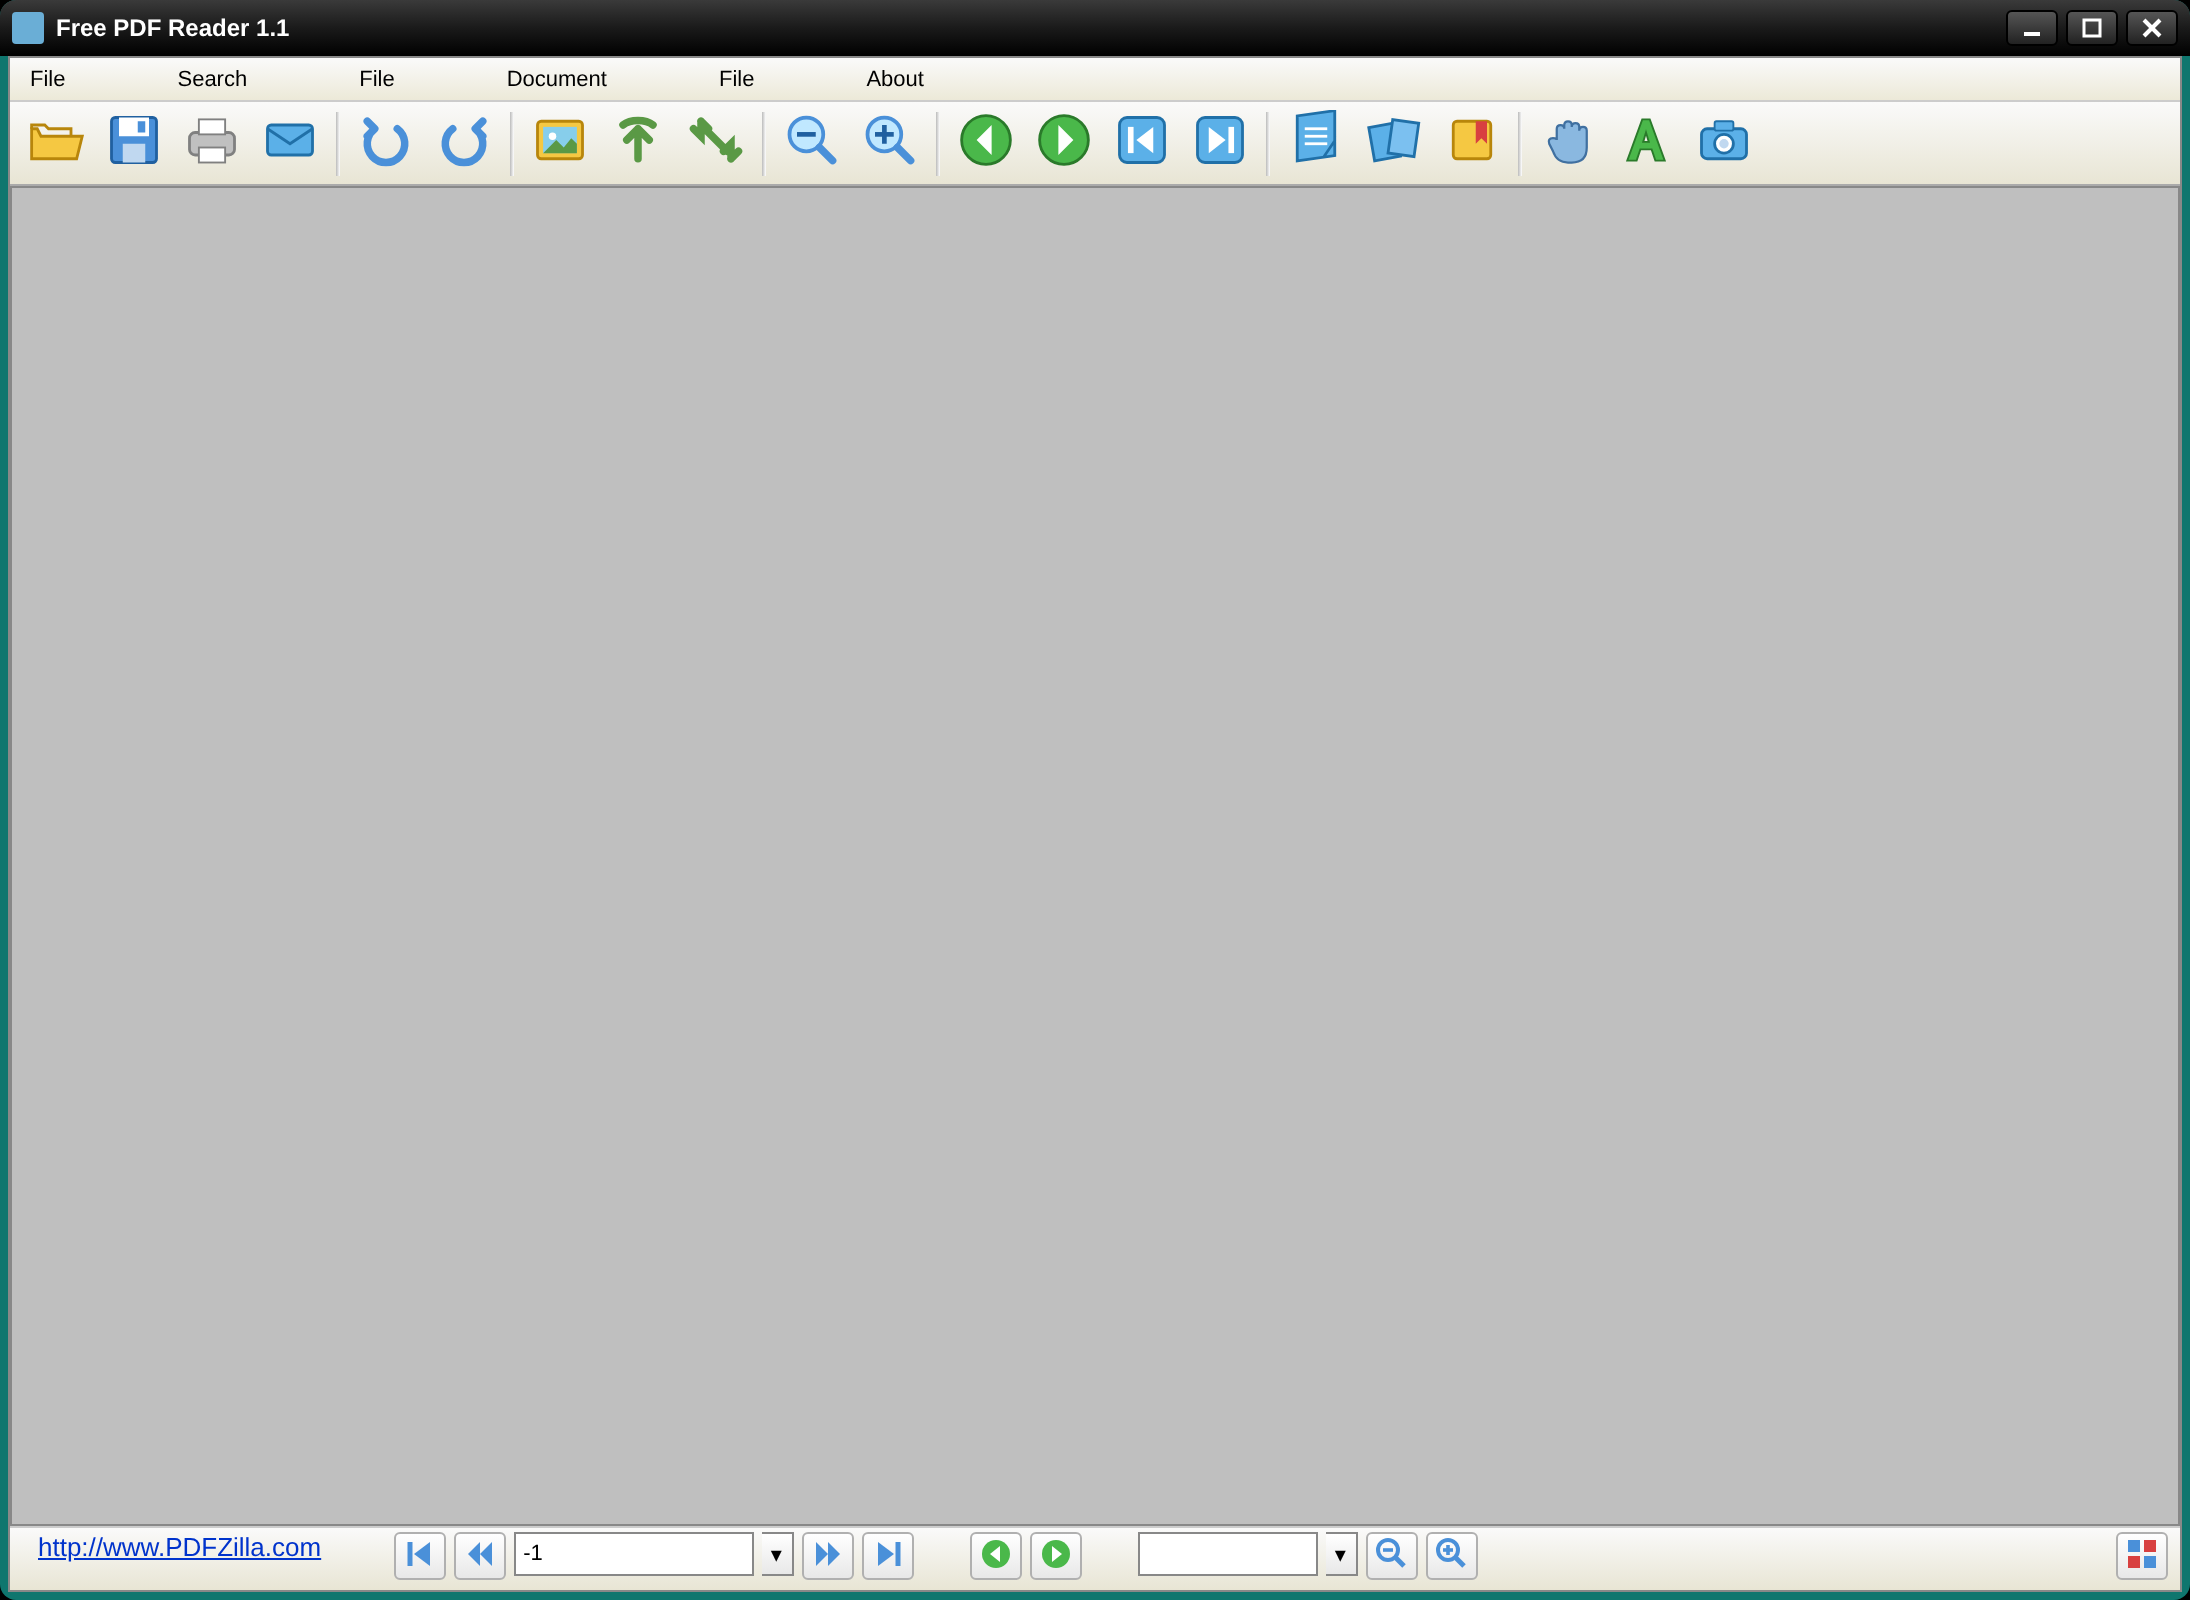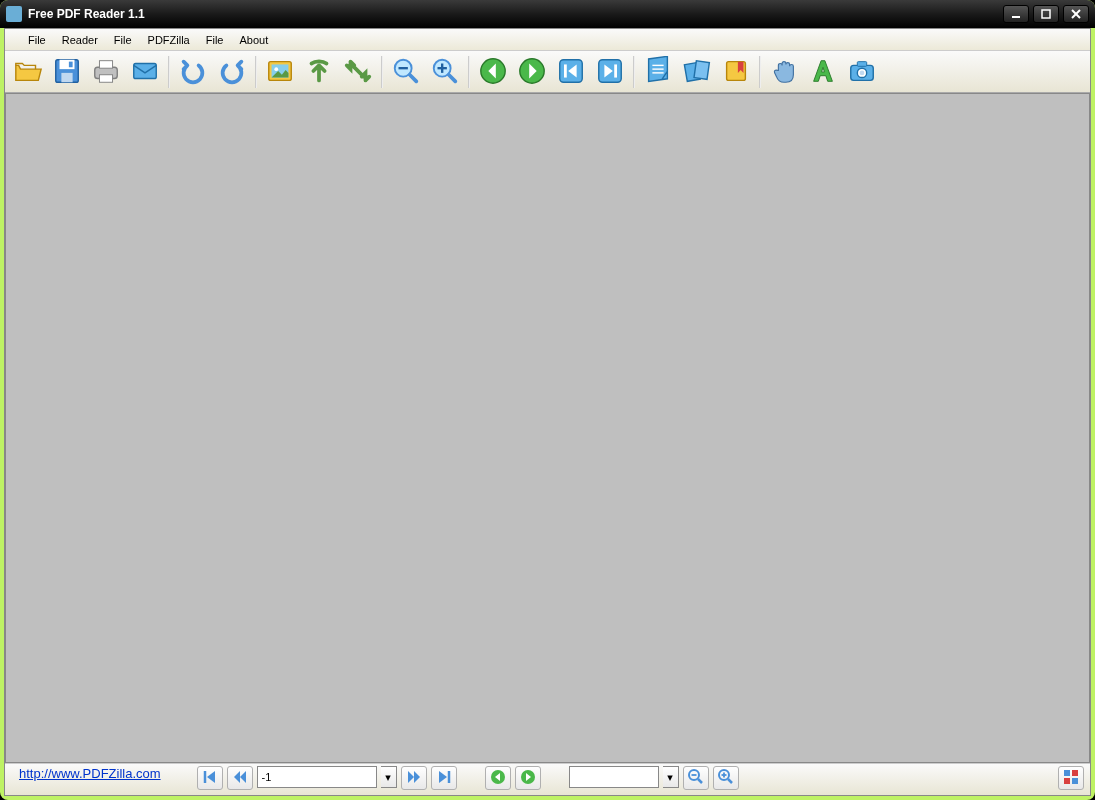--- a/index.html
+++ b/index.html
@@ -1,25 +1,25 @@
 <!DOCTYPE html>
 <html><head>
 <meta charset="utf-8">
 <style>
 * { margin: 0; padding: 0; box-sizing: border-box; }
 body { font-family: Tahoma, Arial, sans-serif; font-size: 11px; background: #000; width: 1095px; height: 800px; overflow: hidden; }
-.window { width: 1095px; height: 800px; background: #bef264; border-radius: 8px; display: flex; flex-direction: column; }
+.window { width: 1095px; height: 800px; background: #0f766e; border-radius: 8px; display: flex; flex-direction: column; }
 .titlebar { height: 28px; background: linear-gradient(to bottom, #3a3a3a 0%, #1a1a1a 50%, #000 100%); display: flex; align-items: center; padding: 0 6px; border-radius: 8px 8px 0 0; }
 .title-icon { width: 16px; height: 16px; background: #6aaed6; margin-right: 6px; border-radius: 2px; }
 .title-text { color: #fff; font-weight: bold; font-size: 12px; flex: 1; }
 .win-controls { display: flex; gap: 4px; }
 .win-btn { width: 26px; height: 18px; background: linear-gradient(to bottom, #555, #222); border: 1px solid #000; border-radius: 3px; color: #fff; display: flex; align-items: center; justify-content: center; cursor: pointer; font-size: 11px; font-weight: bold; }
 .win-btn svg { width: 12px; height: 12px; }
 .content-wrap { flex: 1; background: #ece9d8; margin: 0 4px 4px 4px; display: flex; flex-direction: column; border: 1px solid #888; }
-.menubar { height: 22px; background: linear-gradient(to bottom, #fafafa, #ece9d8); display: flex; align-items: center; padding: 0 15px; border-bottom: 1px solid #ccc; }
+.menubar { height: 22px; background: linear-gradient(to bottom, #fafafa, #ece9d8); display: flex; align-items: center; padding: 0 2px; border-bottom: 1px solid #ccc; gap: 40px; }
 .menu-item { padding: 2px 8px; cursor: pointer; color: #000; }
 .toolbar { height: 42px; background: linear-gradient(to bottom, #fafafa, #e8e5d4); display: flex; align-items: center; padding: 2px 4px; border-bottom: 1px solid #aaa; gap: 1px; }
 .tb-btn { width: 38px; height: 36px; display: flex; align-items: center; justify-content: center; border: 1px solid transparent; border-radius: 3px; cursor: pointer; }
 .tb-sep { width: 2px; height: 32px; margin: 0 3px; background: linear-gradient(to right, #bbb, #fff); }
 .workspace { flex: 1; background: #bfbfbf; border: 1px solid #888; margin: 0; }
 .statusbar { height: 32px; background: linear-gradient(to bottom, #fafafa, #e8e5d4); display: flex; align-items: flex-start; padding: 2px 6px; border-top: 1px solid #ccc; gap: 4px; }
 .status-link { color: #0033cc; text-decoration: underline; font-size: 13px; padding: 0 8px; }
 .status-btn { width: 26px; height: 24px; border: 1px solid #b0b0b0; border-radius: 3px; background: linear-gradient(to bottom, #fff, #e8e8e8); display: flex; align-items: center; justify-content: center; cursor: pointer; }
 .status-input { width: 120px; height: 22px; border: 1px solid #888; background: #fff; padding: 0 4px; font-size: 11px; }
 .status-dropdown { width: 16px; height: 22px; border: 1px solid #888; border-left: none; background: linear-gradient(to bottom, #fff, #e8e8e8); display: flex; align-items: center; justify-content: center; cursor: pointer; }
@@ -50,23 +50,23 @@
             <line x1="2" y1="2" x2="10" y2="10" stroke="#fff" stroke-width="2"></line>
             <line x1="10" y1="2" x2="2" y2="10" stroke="#fff" stroke-width="2"></line>
           </svg>
         </div>
     </div>
   </div>
 
   <div class="content-wrap">
     <div class="menubar">
       <div class="menu-item">File</div>
-      <div class="menu-item">Reader</div>
+      <div class="menu-item">Search</div>
       <div class="menu-item">File</div>
-      <div class="menu-item">PDFZilla</div>
+      <div class="menu-item">Document</div>
       <div class="menu-item">File</div>
       <div class="menu-item">About</div>
     </div>
 
     <div class="toolbar">
       <div class="tb-btn">
           <span><svg class="icon-svg" viewBox="0 0 32 32">
               <path d="M3 10 L3 26 L27 26 L30 14 L8 14 L6 10 Z" fill="#f5c842" stroke="#b8860b" stroke-width="1.5"></path>
               <path d="M3 10 L3 8 L10 8 L12 10 L24 10 L24 14" fill="none" stroke="#b8860b" stroke-width="1.5"></path>
             </svg></span>

